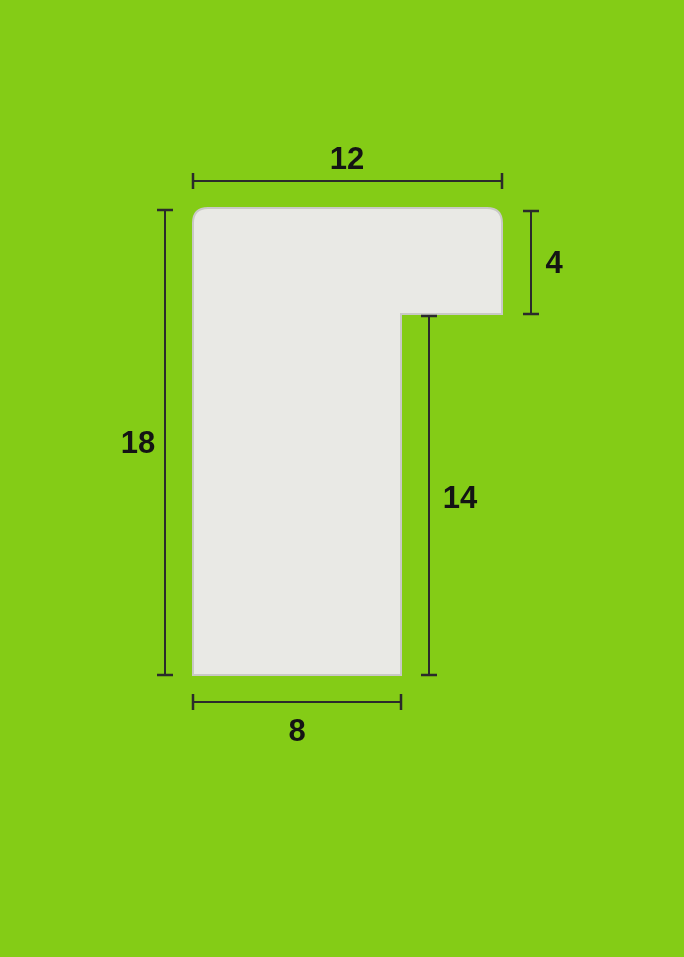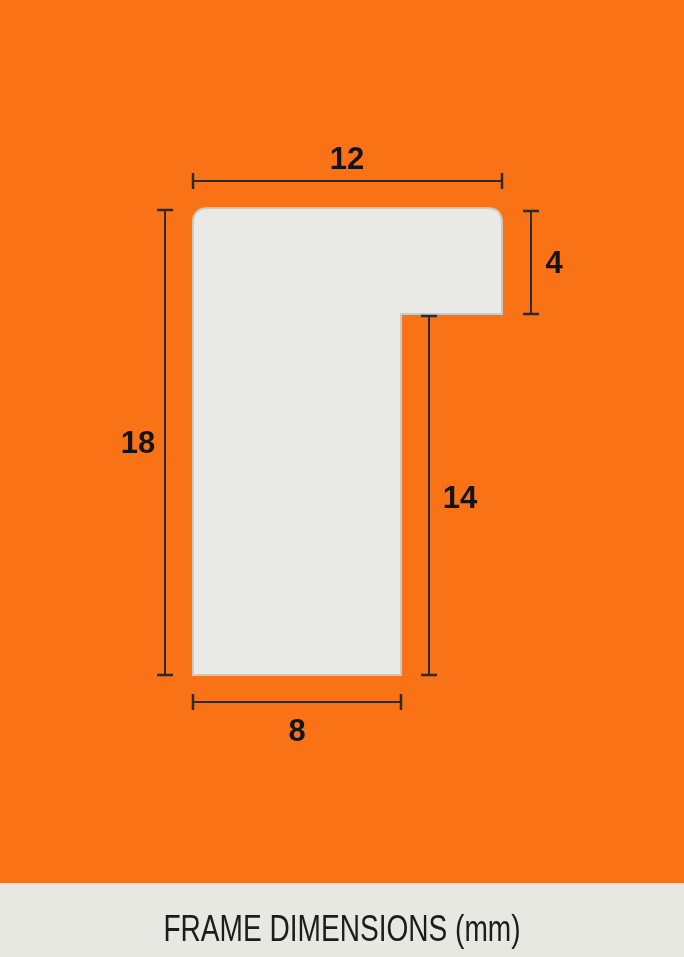--- a/index.html
+++ b/index.html
@@ -5,21 +5,21 @@
   * { margin: 0; padding: 0; box-sizing: border-box; }
   html, body {
     width: 684px; height: 957px;
     background: #fefefe;
     font-family: "Liberation Sans", sans-serif;
     overflow: hidden;
   }
   .canvas {
     position: relative;
     width: 684px; height: 957px;
-    background: #f97316;
+    background: #84cc16;
     overflow: hidden;
   }
   .diagram { position: absolute; top: 0; left: 0; display: block; }
   .profile { stroke: #c9c9c6; stroke-width: 2; }
   .dline { stroke: #2b2b2b; stroke-width: 2; }
   .dtick { stroke: #2b2b2b; stroke-width: 2.5; }
   .dtext {
     font-family: "Liberation Sans", sans-serif;
     font-weight: bold;
     font-size: 31px;
@@ -84,17 +84,14 @@
 
     <g>
       <line class="dline" x1="193" y1="702" x2="401" y2="702"></line>
       <line class="dtick" x1="193" y1="694" x2="193" y2="710"></line>
       <line class="dtick" x1="401" y1="694" x2="401" y2="710"></line>
       <text class="dtext" x="297" y="741" text-anchor="middle">8</text>
     </g>
 
   </svg>
 
-  <div class="footer">
-    <span class="footer-text">FRAME DIMENSIONS (mm)</span>
-  </div>
 
 </div>
 
 </body></html>

